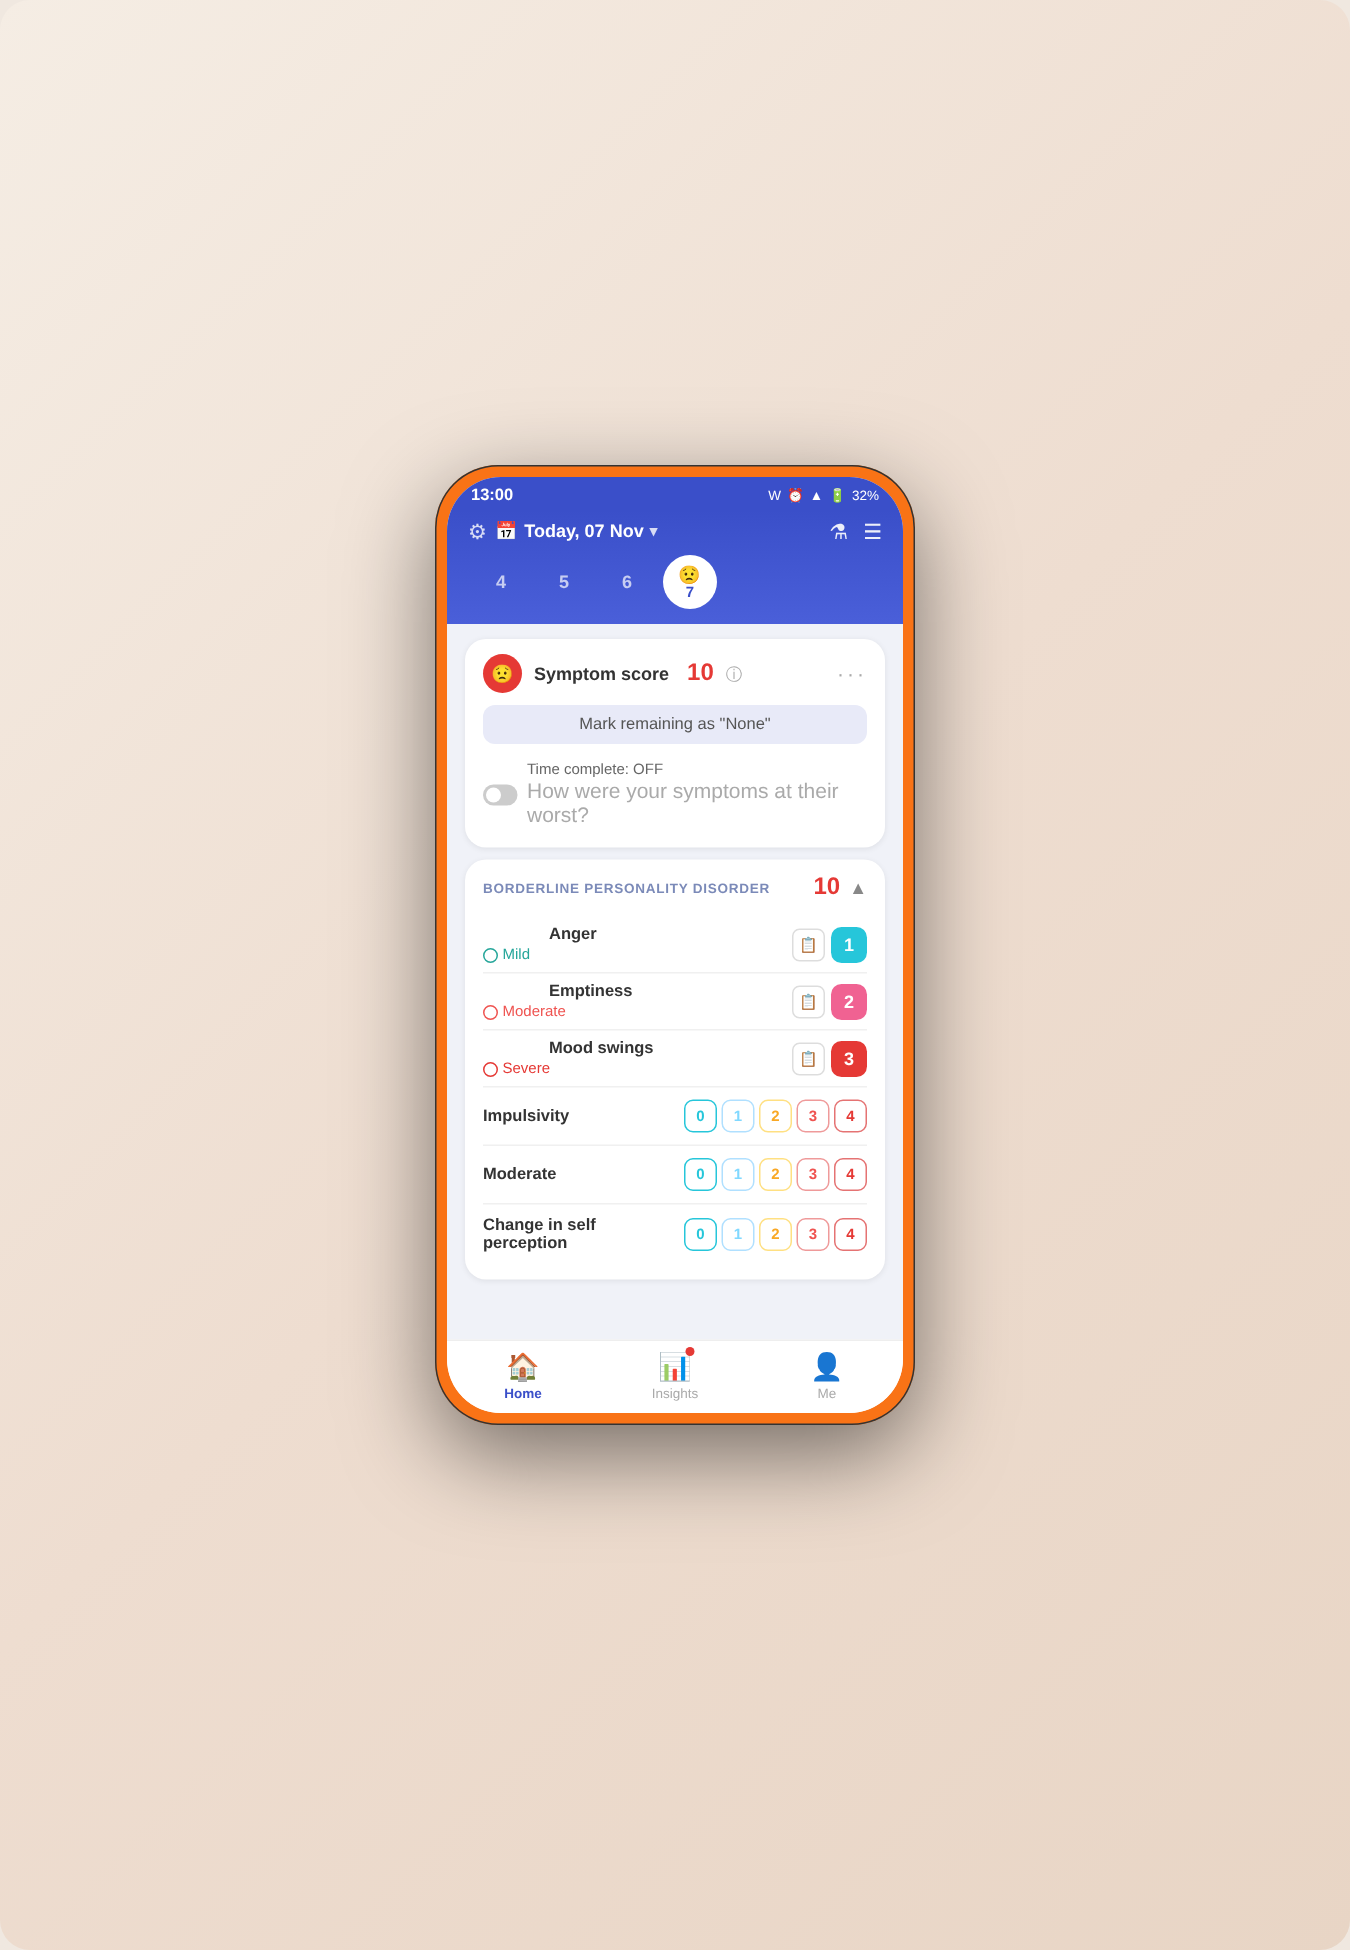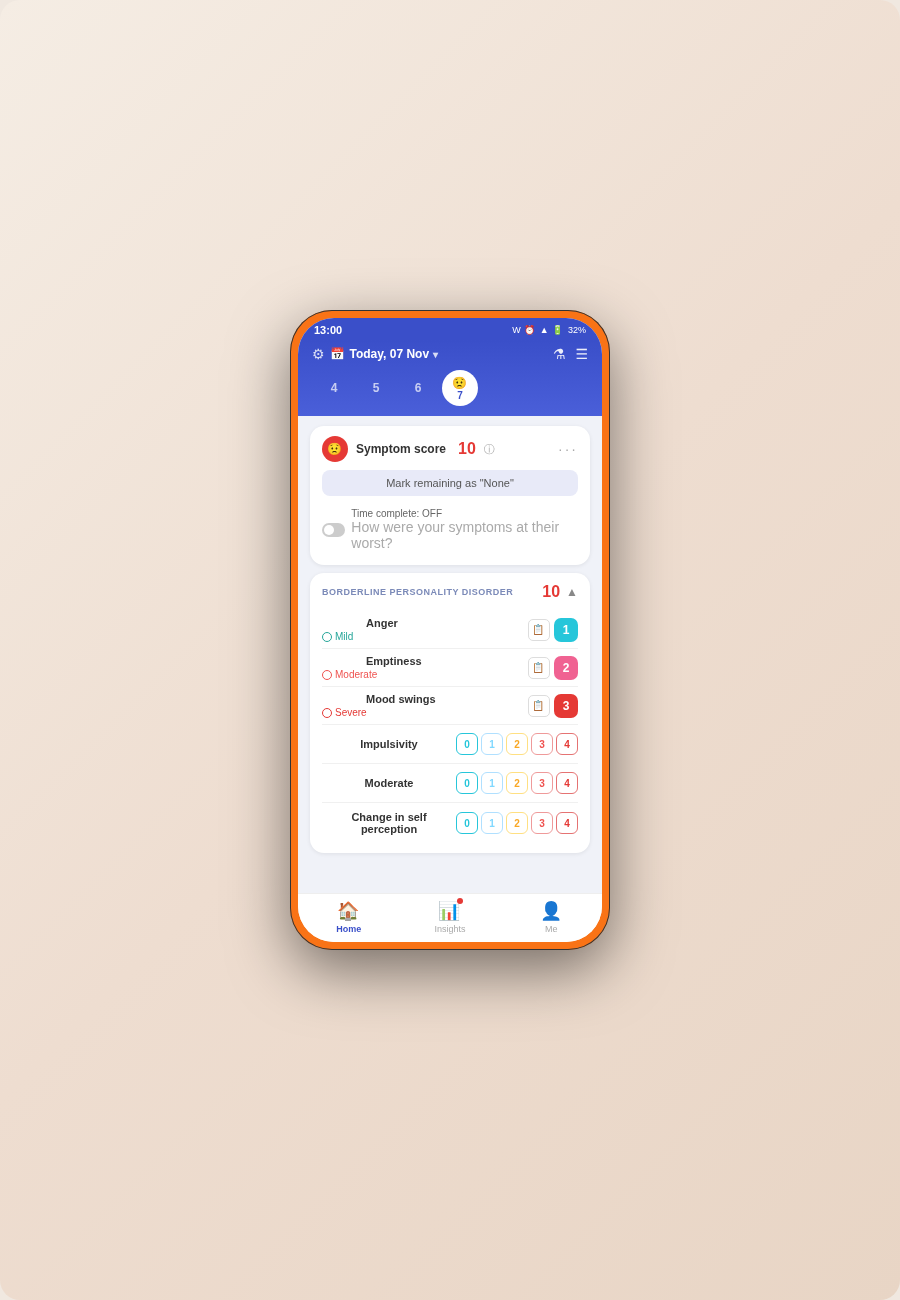--- a/index.html
+++ b/index.html
@@ -344,21 +344,20 @@
       align-items: center;
       padding: 8px 0;
       border-bottom: 1px solid #f0f0f0;
     }
     .rating-row:last-child { border-bottom: none; }
     .rating-name {
       font-size: 11px;
       font-weight: 600;
       color: #333;
       flex: 1;
-      text-align: center;
     }
     .rating-buttons {
       display: flex;
       gap: 3px;
     }
     .rating-btn {
       width: 22px;
       height: 22px;
       border-radius: 6px;
       border: 1.5px solid #e0e0e0;

